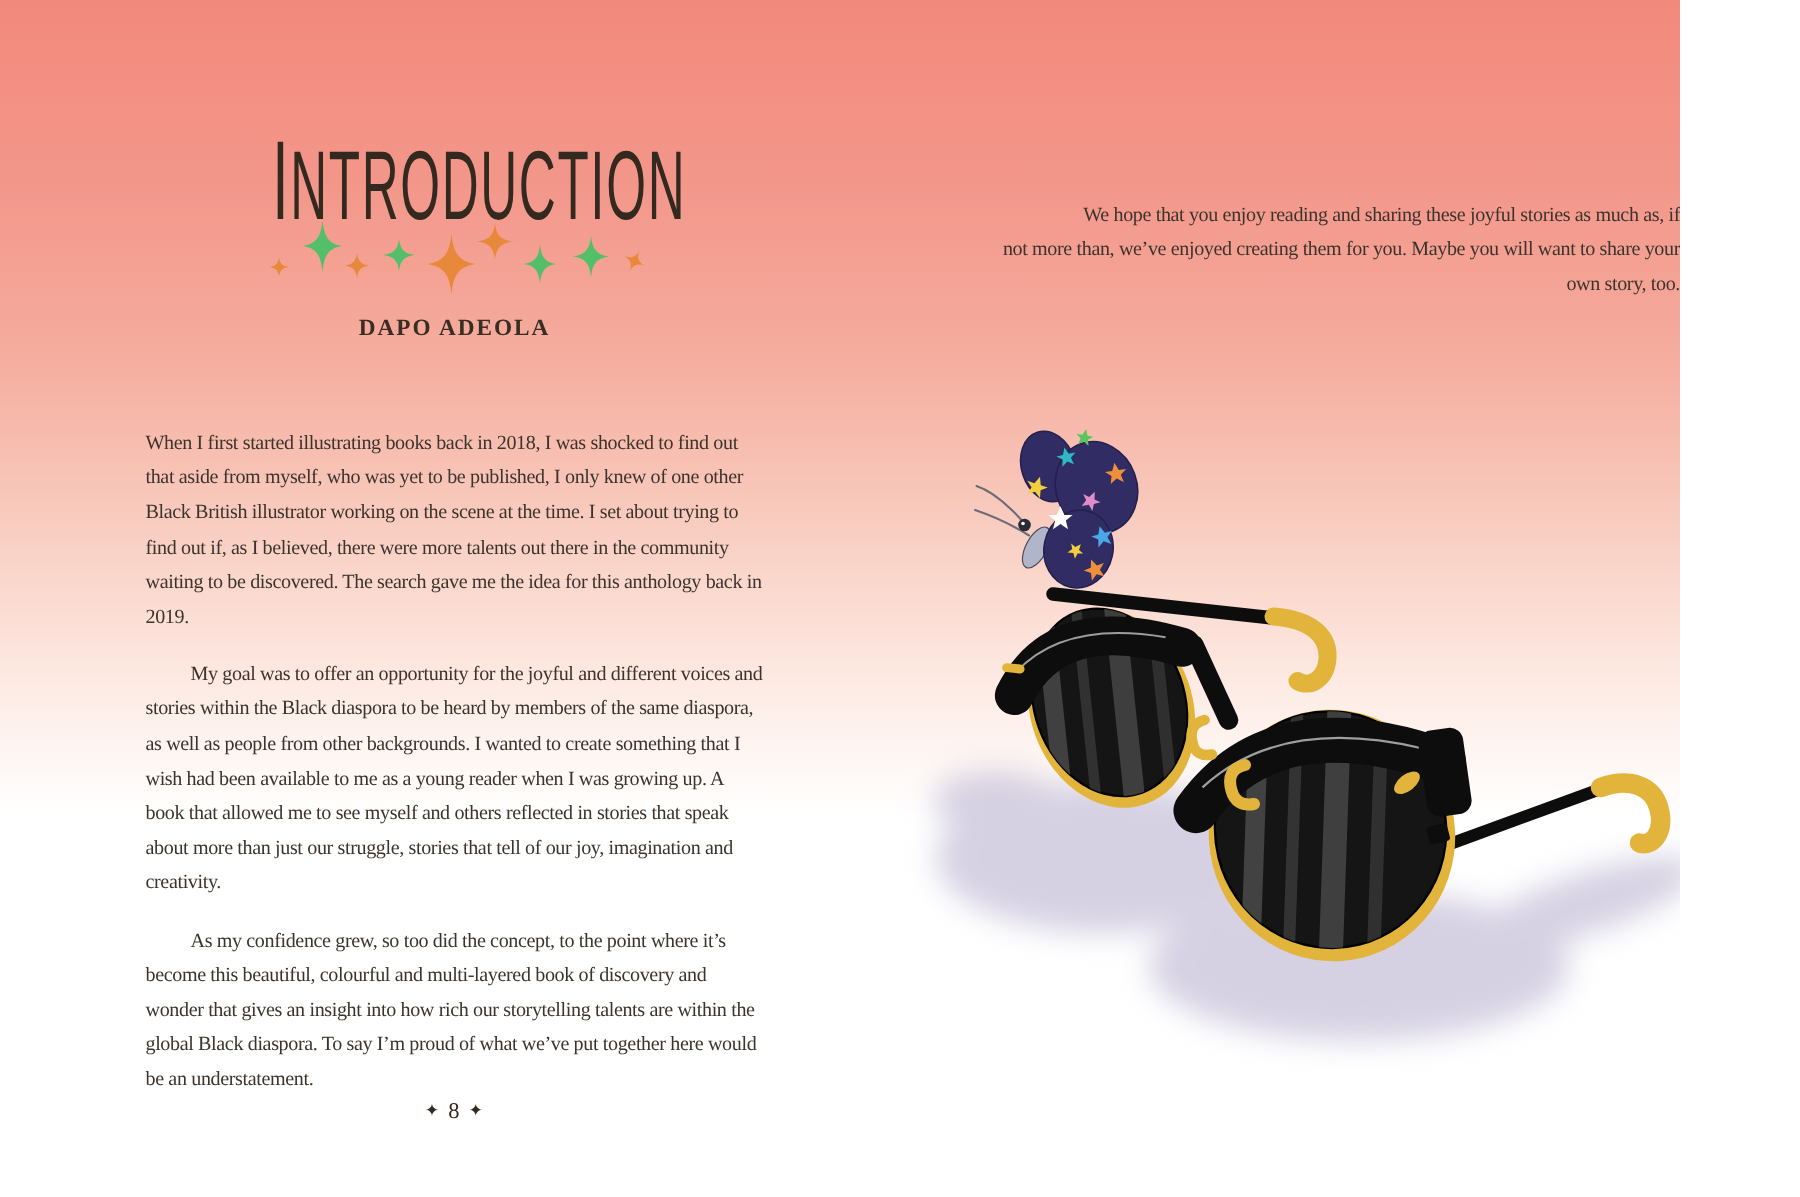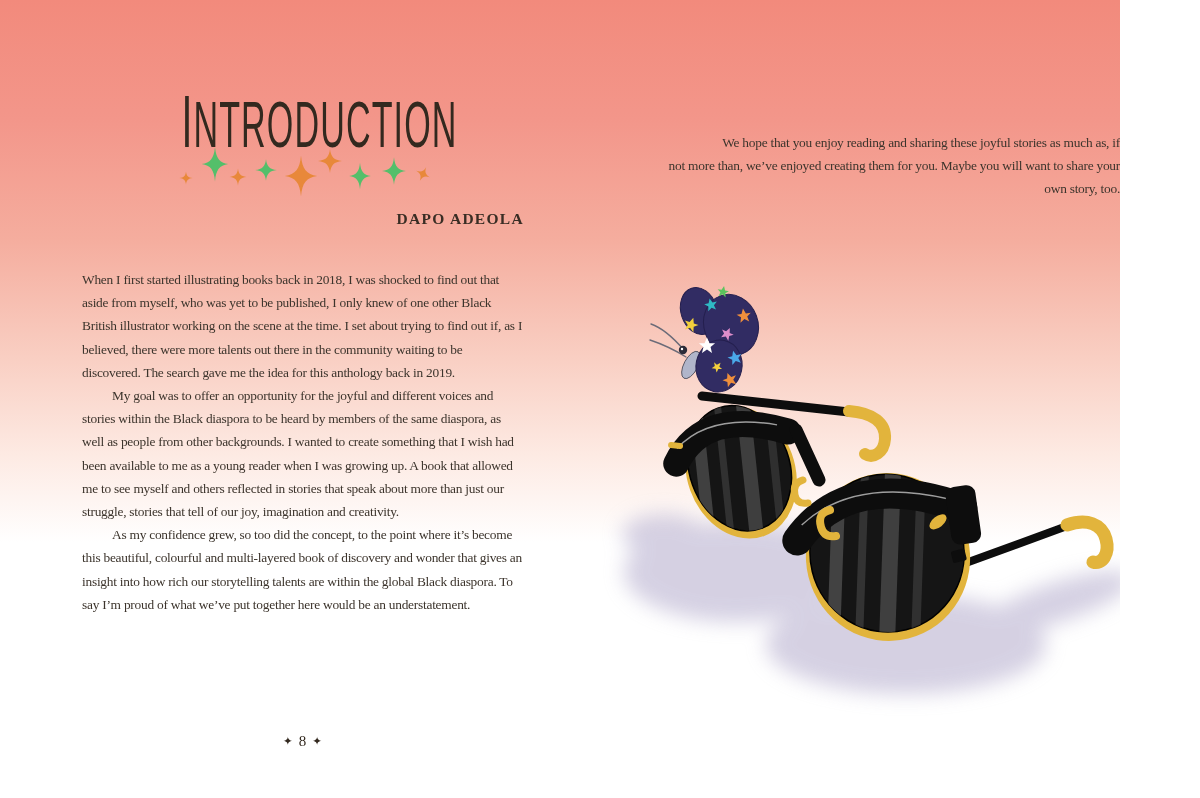--- a/index.html
+++ b/index.html
@@ -13,26 +13,26 @@
   .page-title{
     margin:0;position:absolute;top:80px;left:0;width:100%;text-align:center;
     font-family:"Liberation Sans",sans-serif;font-weight:400;font-size:62px;
     letter-spacing:2px;color:#33291f;transform:scale(0.55,1.05);transform-origin:50% 50%;
     white-space:nowrap;
   }
   .page-title::first-letter{font-size:1.15em;}
   .sparkle-row{position:absolute;top:148px;left:0;width:100%;text-align:center;}
   .sparkle-row svg{width:270px;height:52px;display:inline-block;}
   .byline{
-    position:absolute;top:210px;left:0;width:100%;text-align:right;
+    position:absolute;top:210px;left:0;width:100%;text-align:center;
     font-weight:bold;font-size:15.5px;letter-spacing:1.3px;color:#392d24;
   }
   .body-copy{position:absolute;top:268px;left:0;width:442px;
     font-size:13.4px;line-height:23.2px;letter-spacing:-0.25px;}
-  .body-copy p{margin:0;font-family:Liberation Serif, serif;}
+  .body-copy p{margin:15px;font-family:Liberation Serif, serif;}
   .body-copy p.indent{text-indent:30px;}
   .page-number{
     position:absolute;top:733px;left:0;width:100%;text-align:center;
     font-size:15px;color:#33291f;letter-spacing:1px;
   }
   .page-number .star{font-size:11.5px;position:relative;top:-1.5px;padding:0 5px;color:#33291f;}
   .right-copy{position:absolute;left:668px;top:131px;width:452px;
     font-size:13.4px;line-height:23.2px;letter-spacing:-0.25px;text-align:right;}
   .right-copy p{margin:0;text-indent:38px;}
   .illustration{position:absolute;left:606px;top:272px;width:524px;height:436px;overflow:visible;}

